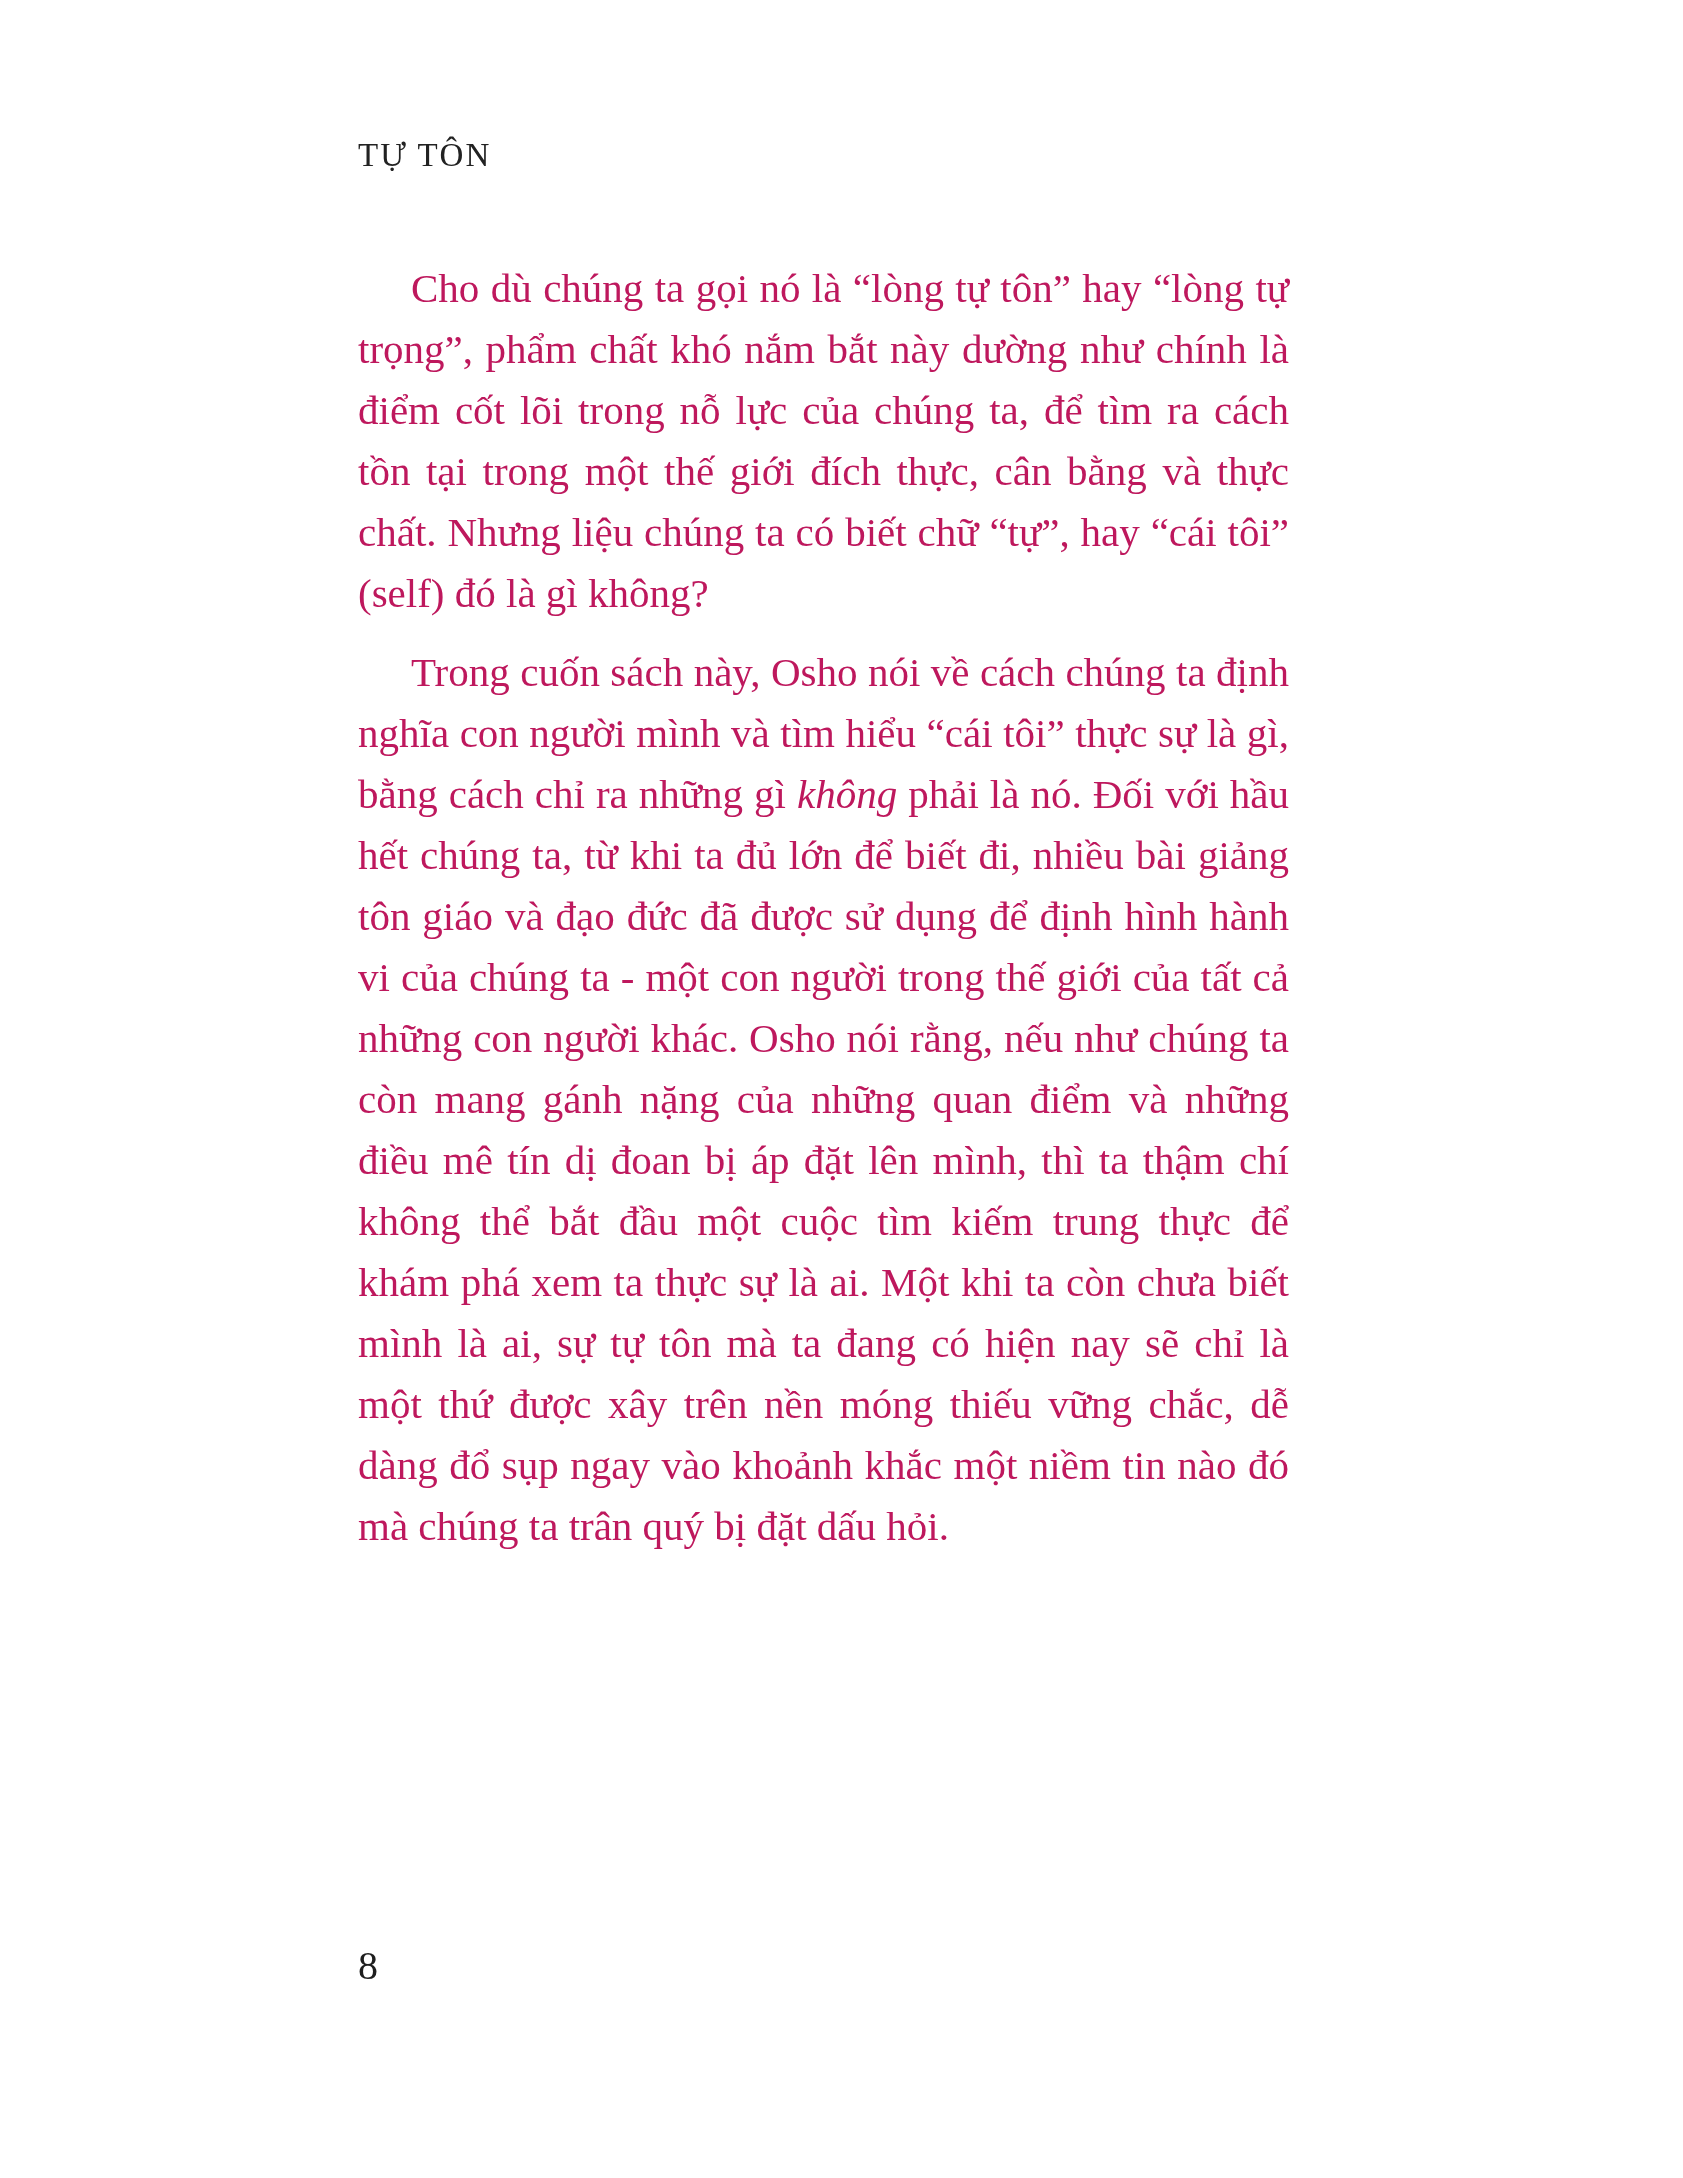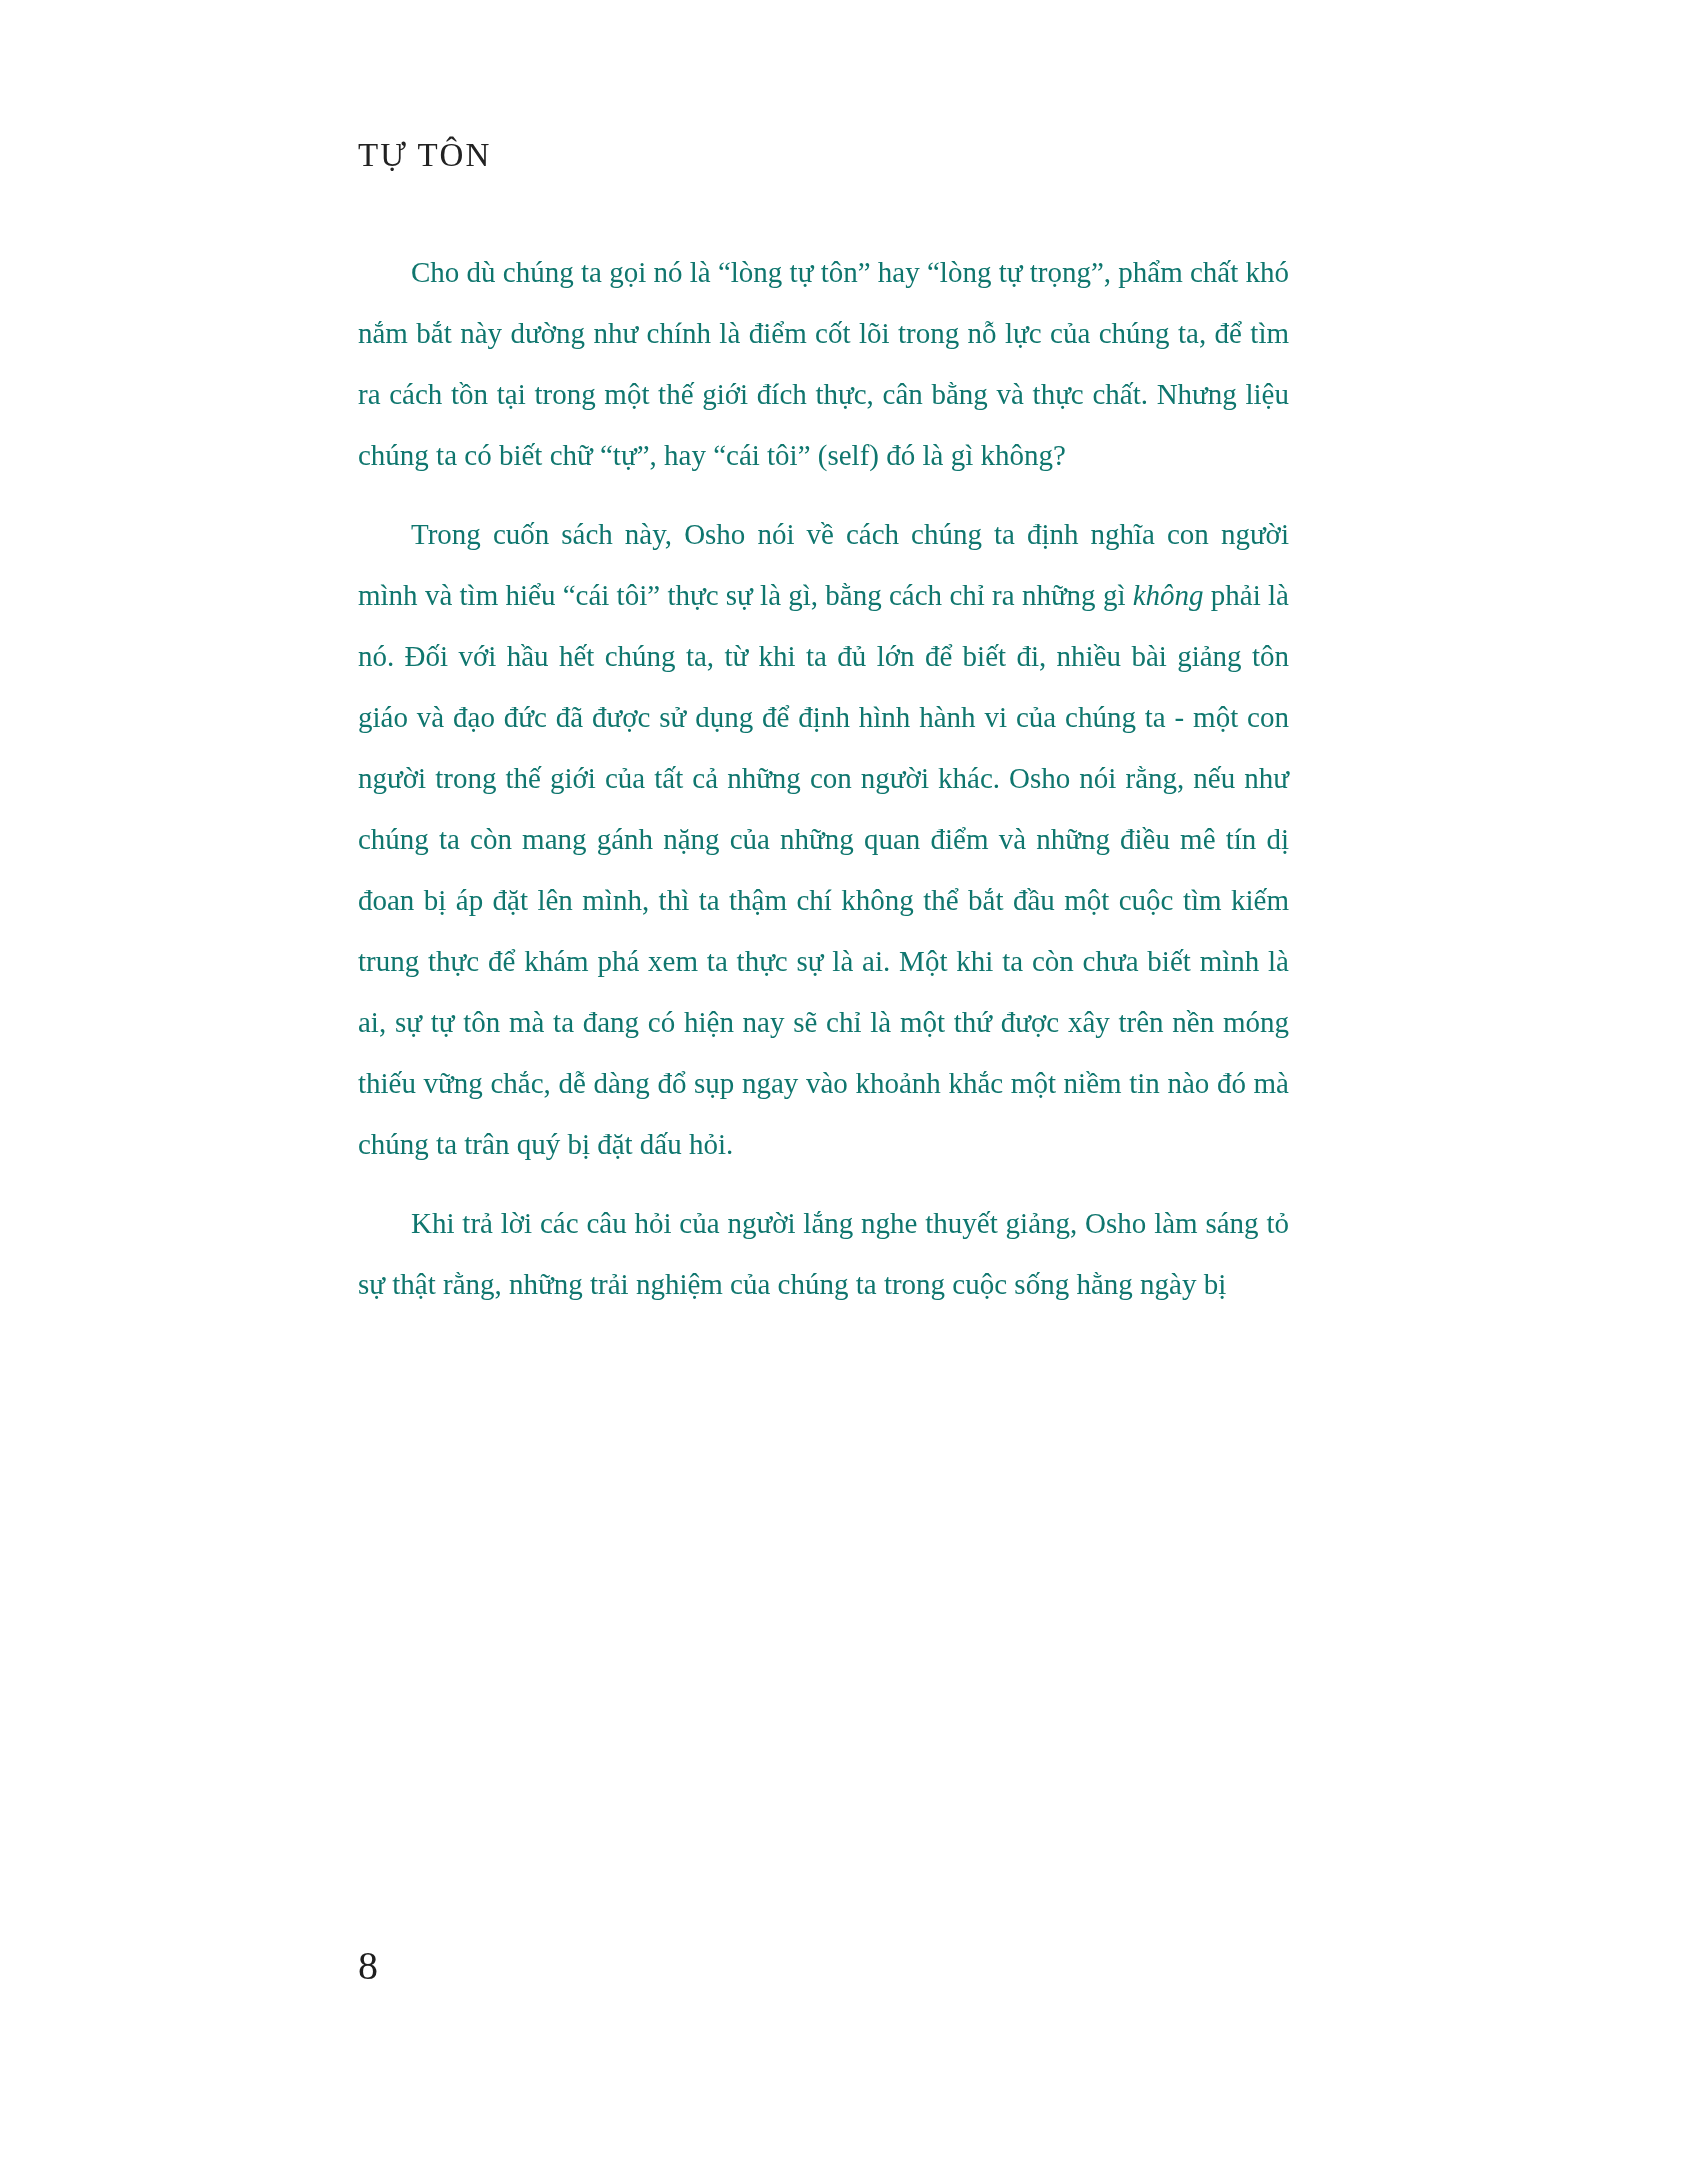--- a/index.html
+++ b/index.html
@@ -24,26 +24,26 @@
     letter-spacing: 2px;
     color: #222222;
   }
   .text-block {
     position: absolute;
     top: 242px;
     left: 358px;
     width: 931px;
   }
   p.para {
-    margin: 0 0 18px 0;
-    font-size: 29px;
+    margin: 16px 0 18px 0;
+    font-size: 41px;
     line-height: 61px;
     text-align: justify;
     text-indent: 53px;
-    color: #0f766e;
+    color: #be185d;
   }
   p.para em {
     font-style: italic;
   }
   .page-number {
     position: absolute;
     top: 1942px;
     left: 358px;
     font-size: 40px;
     color: #1e1e1e;
@@ -51,18 +51,17 @@
 </style>
 </head>
 <body>
 
 <div class="page">
   <div class="running-header">TỰ TÔN</div>
 
   <div class="text-block" id="paragraphs">
       <p class="para"><span>Cho dù chúng ta gọi nó là “lòng tự tôn” hay “lòng tự trọng”, phẩm chất khó nắm bắt này dường như chính là điểm cốt lõi trong nỗ lực của chúng ta, để tìm ra cách tồn tại trong một thế giới đích thực, cân bằng và thực chất. Nhưng liệu chúng ta có biết chữ “tự”, hay “cái tôi” (self) đó là gì không?</span></p>
       <p class="para"><span>Trong cuốn sách này, Osho nói về cách chúng ta định nghĩa con người mình và tìm hiểu “cái tôi” thực sự là gì, bằng cách chỉ ra những gì </span><em>không</em><span> phải là nó. Đối với hầu hết chúng ta, từ khi ta đủ lớn để biết đi, nhiều bài giảng tôn giáo và đạo đức đã được sử dụng để định hình hành vi của chúng ta - một con người trong thế giới của tất cả những con người khác. Osho nói rằng, nếu như chúng ta còn mang gánh nặng của những quan điểm và những điều mê tín dị đoan bị áp đặt lên mình, thì ta thậm chí không thể bắt đầu một cuộc tìm kiếm trung thực để khám phá xem ta thực sự là ai. Một khi ta còn chưa biết mình là ai, sự tự tôn mà ta đang có hiện nay sẽ chỉ là một thứ được xây trên nền móng thiếu vững chắc, dễ dàng đổ sụp ngay vào khoảnh khắc một niềm tin nào đó mà chúng ta trân quý bị đặt dấu hỏi.</span></p>
-      <p class="para"><span>Khi trả lời các câu hỏi của người lắng nghe thuyết giảng, Osho làm sáng tỏ sự thật rằng, những trải nghiệm của chúng ta trong cuộc sống hằng ngày bị</span></p>
     </div>
 
   <div class="page-number">8</div>
 </div>
 
 
 </body></html>

